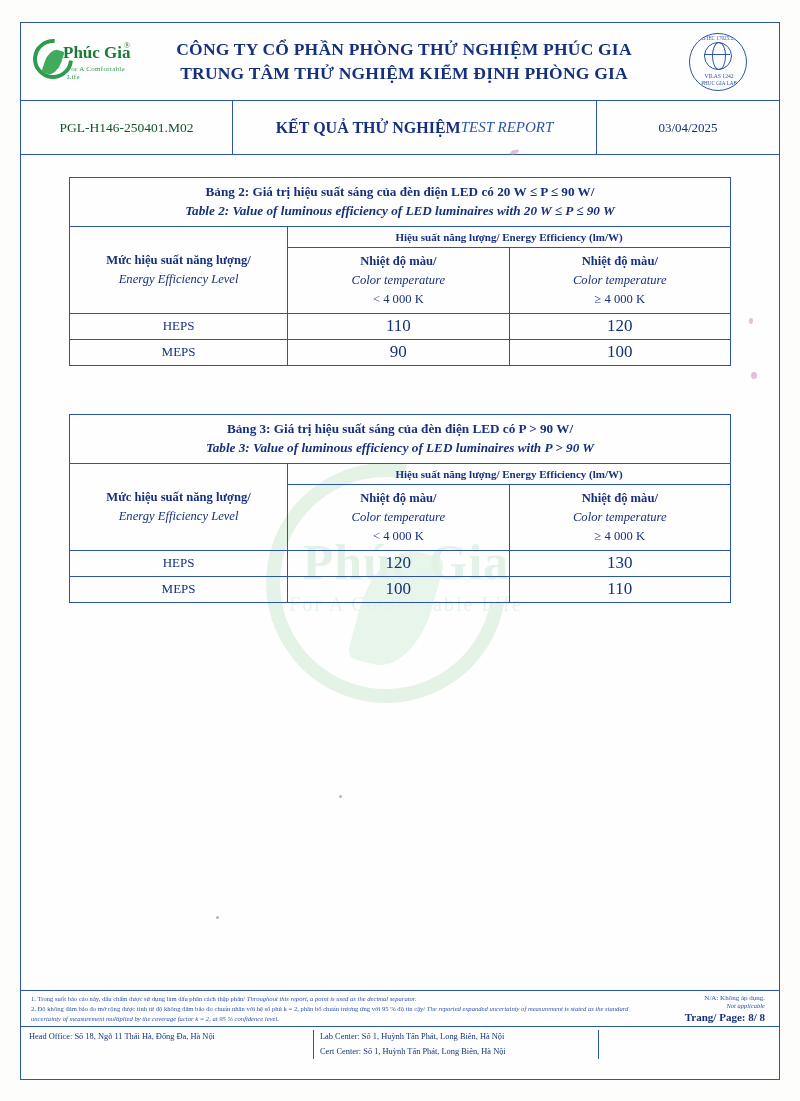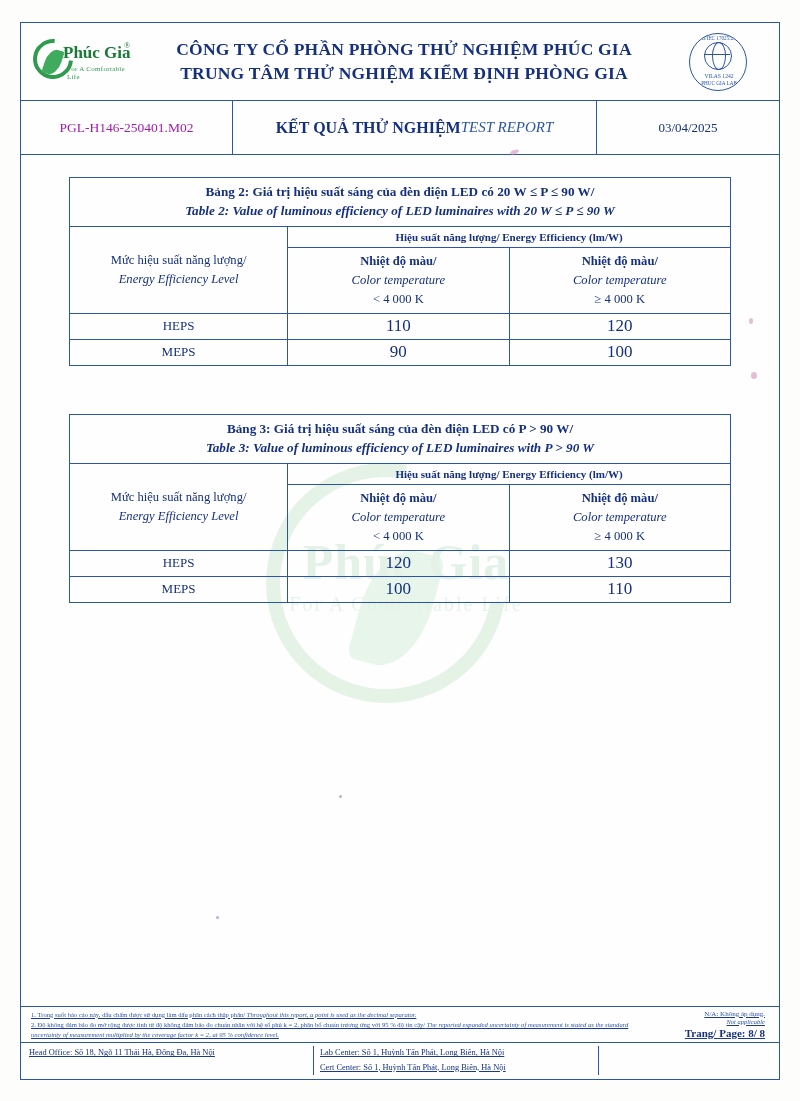--- a/index.html
+++ b/index.html
@@ -199,21 +199,21 @@
     display: flex;
     z-index: 2;
   }
   .rb-code {
     width: 212px;
     border-right: 1px solid #2b55a8;
     display: flex;
     align-items: center;
     justify-content: center;
     font-size: 13.5px;
-    color: #a21caf;
+    color: #14532d;
   }
   .rb-mid {
     flex: 1;
     border-right: 1px solid #2b55a8;
     display: flex;
     flex-direction: row;
     align-items: center;
     justify-content: center;
     line-height: 1.25;
   }
@@ -270,40 +270,39 @@
   }
   .hdr-span {
     font-size: 11px;
     font-weight: bold;
     padding: 4px 2px !important;
   }
   .lvl {
     line-height: 1.5;
     padding: 6px 4px !important;
   }
-  .lvl .l1 { font-size: 12.6px; font-weight: normal; }
+  .lvl .l1 { font-size: 12.6px; font-weight: bold; }
   .lvl .l2 { font-size: 12.6px; font-style: italic; }
   .ct {
     line-height: 1.5;
     padding: 4px 4px !important;
   }
   .ct .q1 { font-size: 12.6px; font-weight: bold; }
   .ct .q2 { font-size: 12.6px; font-style: italic; }
   .ct .q3 { font-size: 12.6px; }
   .row-lbl { font-size: 13px; height: 26px; }
   .row-val { font-size: 17px; }
   .gap { height: 48px; }
 
   
   .footer {
     position: absolute;
-    left: 0; bottom: 0;
+    left: 0; bottom: 16px;
     width: 100%;
     z-index: 2;
-    text-decoration: underline;
   }
   .notes {
     border-top: 1px solid #2b55a8;
     padding: 3px 10px 2px 10px;
     display: flex;
     position: relative;
   }
   .notes-left { width: 600px; }
   .nl {
     font-size: 6.6px;

